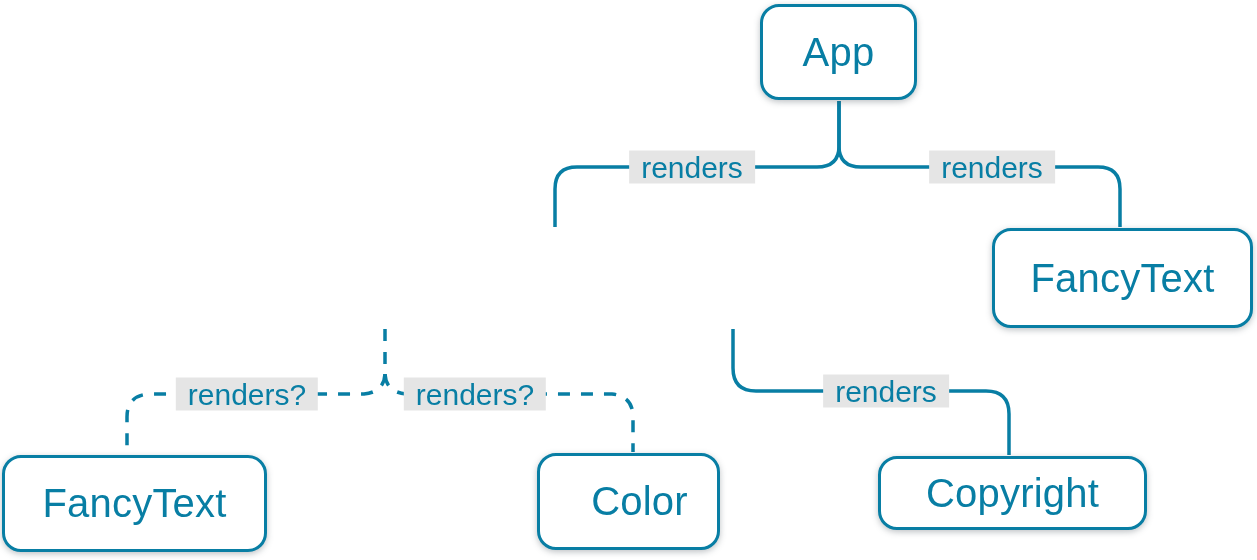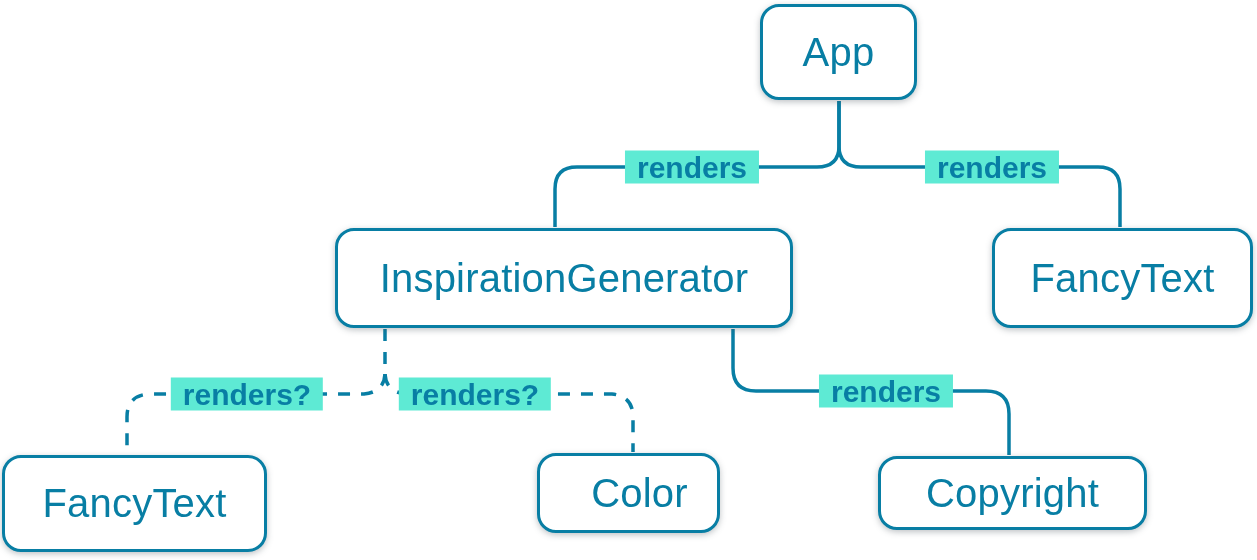--- a/index.html
+++ b/index.html
@@ -36,24 +36,24 @@
     align-items: center;
     justify-content: center;
     color: var(--accent);
     font-size: 40px;
     font-weight: 500;
     letter-spacing: 0.2px;
   }
   .edge-label {
     position: absolute;
     transform: translate(-50%, -50%);
-    background: #5eead4;
+    background: #e5e5e5;
     color: var(--accent);
     font-size: 30px;
-    font-weight: 700;
+    font-weight: 400;
     padding: 0 12px;
     white-space: nowrap;
     line-height: 1.1;
   }
 </style>
 </head>
 <body>
 
 <div id="canvas">
 
@@ -73,23 +73,22 @@
   </svg>
 
   <span class="edge-label" style="left:692px; top:167px;">renders</span>
   <span class="edge-label" style="left:992px; top:167px;">renders</span>
   <span class="edge-label" style="left:247px; top:394px;">renders?</span>
   <span class="edge-label" style="left:475px; top:394px;">renders?</span>
   <span class="edge-label" style="left:886px; top:391px;">renders</span>
 
   <div class="node" style="left:760px; top:4px; width:157px; height:96px;">App</div>
 
-  <div class="node" style="left:335px; top:228px; width:458px; height:100px;">InspirationGenerator</div>
 
   <div class="node" style="left:992px; top:228px; width:261px; height:100px;">FancyText</div>
 
   <div class="node" style="left:2px; top:455px; width:265px; height:97px;">FancyText</div>
 
-  <div class="node" style="left:537px; top:453px; width:183px; height:80px;padding-left:22px;">Color</div>
+  <div class="node" style="left:537px; top:453px; width:183px; height:97px;padding-left:22px;">Color</div>
 
   <div class="node" style="left:878px; top:456px; width:269px; height:74px;">Copyright</div>
 
 </div>
 
 </body></html>

